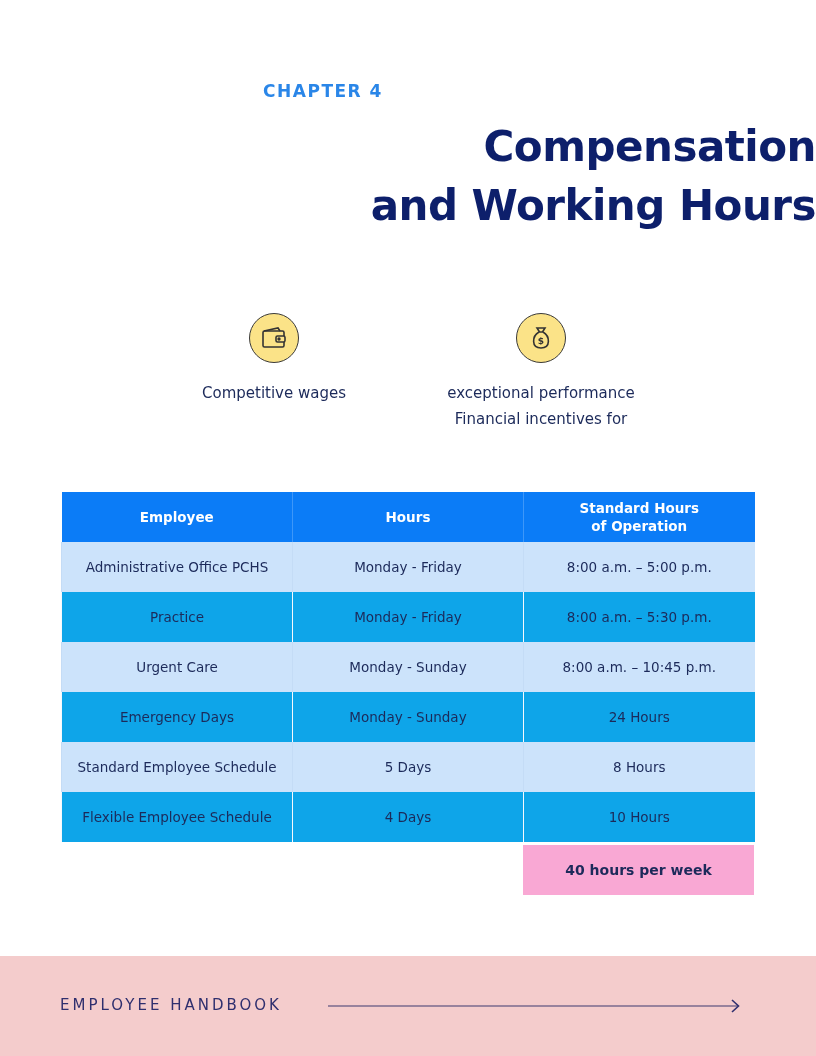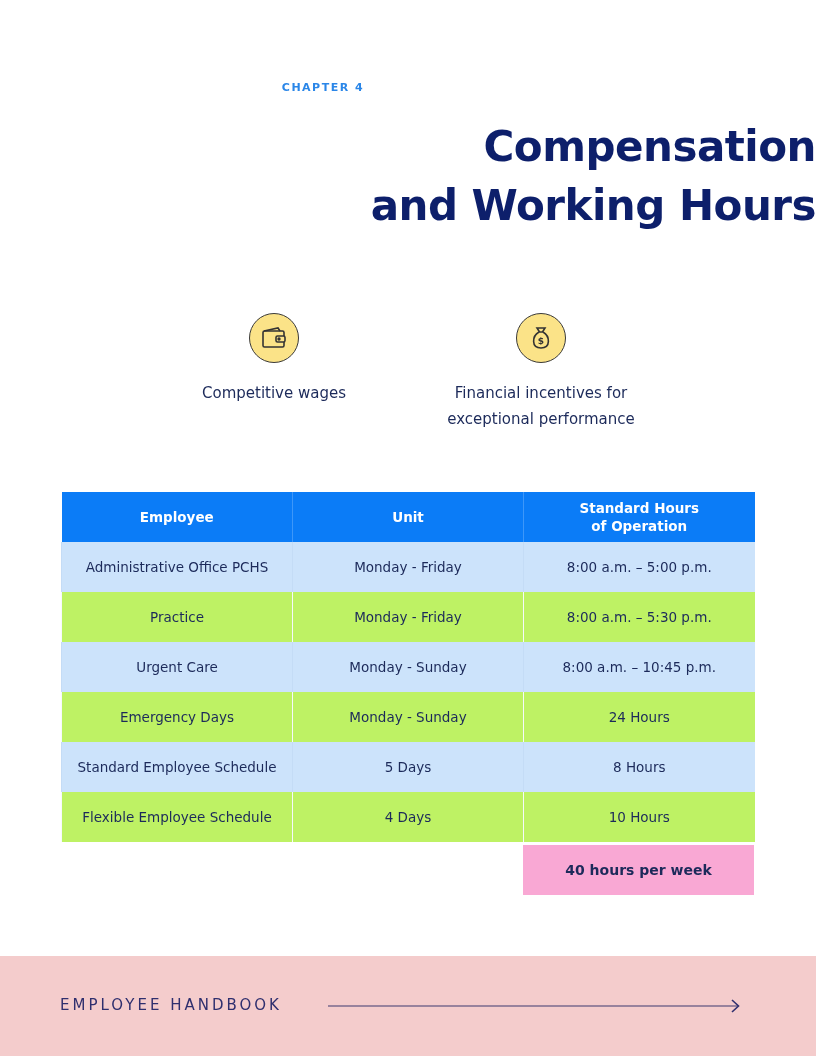--- a/index.html
+++ b/index.html
@@ -4,21 +4,21 @@
 <style>
   html, body { margin: 0; padding: 0; }
   body {
     width: 816px; height: 1056px; position: relative; overflow: hidden;
     background: #ffffff;
     font-family: "DejaVu Sans", "Liberation Sans", sans-serif;
     color: #1c2a5a;
   }
   .chapter {
     position: absolute; top: 81px; left: 0; width: 646px; text-align: center;
-    font-size: 11px; font-weight: bold; letter-spacing: 1.5px; color: #2a86e8;
+    font-size: 17px; font-weight: bold; letter-spacing: 1.5px; color: #2a86e8;
   }
   .title {
     position: absolute; top: 117px; left: 0; width: 816px; text-align: right;
     font-size: 42px; font-weight: bold; line-height: 59px; color: #0d1f6b;
     letter-spacing: -0.5px;
   }
   .features { position: absolute; top: 313px; left: 0; width: 816px; }
   .feature { position: absolute; width: 260px; text-align: center; }
   .feature .circle {
     width: 50px; height: 50px; border-radius: 50%;
@@ -36,21 +36,21 @@
     text-align: center; vertical-align: middle; padding: 0;
     font-size: 13.5px; border-left: 1px solid rgba(255,255,255,0.35);
   }
   .table th:first-child, .table td:first-child { border-left: none; }
   .table th {
     background: #0b7cf7; color: #ffffff; font-weight: bold; height: 50px;
     font-size: 13.5px; line-height: 18px; border-left: 1px solid #3d97f9;
   }
   .table td { height: 50px; color: #1c2a5a; }
   .table tr.shaded td { background: #cce3fb; border-left: 1px solid #c4dcf6; }
-  .table tr.plain td { background: #bef264; border-left: 1px solid #f6f9fd; }
+  .table tr.plain td { background: #0ea5e9; border-left: 1px solid #f6f9fd; }
   .total-box {
     position: absolute; left: 523px; top: 845px; width: 231px; height: 50px;
     background: #f9a8d4; display: flex; align-items: center; justify-content: center;
     font-size: 14px; font-weight: bold; color: #1c2a5a;
   }
   .footer {
     position: absolute; left: 0; top: 956px; width: 816px; height: 100px;
     background: #f4cccc;
   }
   .footer .brand {
@@ -82,36 +82,36 @@
   </div>
   <div class="feature" style="left:411px;">
     <div class="circle">
       <svg width="24" height="26" viewBox="0 0 24 26" fill="none" stroke="#333" stroke-width="1.6">
         <path d="M8 3 L16 3 L13.5 7 L10.5 7 Z"></path>
         <path d="M10 7 C3 11 2 23 12 23 C22 23 21 11 14 7"></path>
         <text x="12" y="19" text-anchor="middle" font-size="9" font-family="DejaVu Sans, sans-serif" fill="#333" stroke="none" font-weight="bold">$</text>
       </svg>
     </div>
     <div class="label">
+      <div>exceptional performance</div>
       <div>Financial incentives for</div>
-      <div>exceptional performance</div>
     </div>
   </div>
 </div>
 
 <table class="table">
   <colgroup>
       <col style="width:231px">
       <col style="width:231px">
       <col style="width:231px">
     </colgroup>
   <thead>
     <tr>
       <th>Employee</th>
-      <th>Unit</th>
+      <th>Hours</th>
       <th>
         <div>Standard Hours</div>
         <div>of Operation</div>
       </th>
     </tr>
   </thead>
   <tbody>
     <tr class="shaded">
       <td>Administrative Office PCHS</td>
       <td>Monday - Friday</td>

